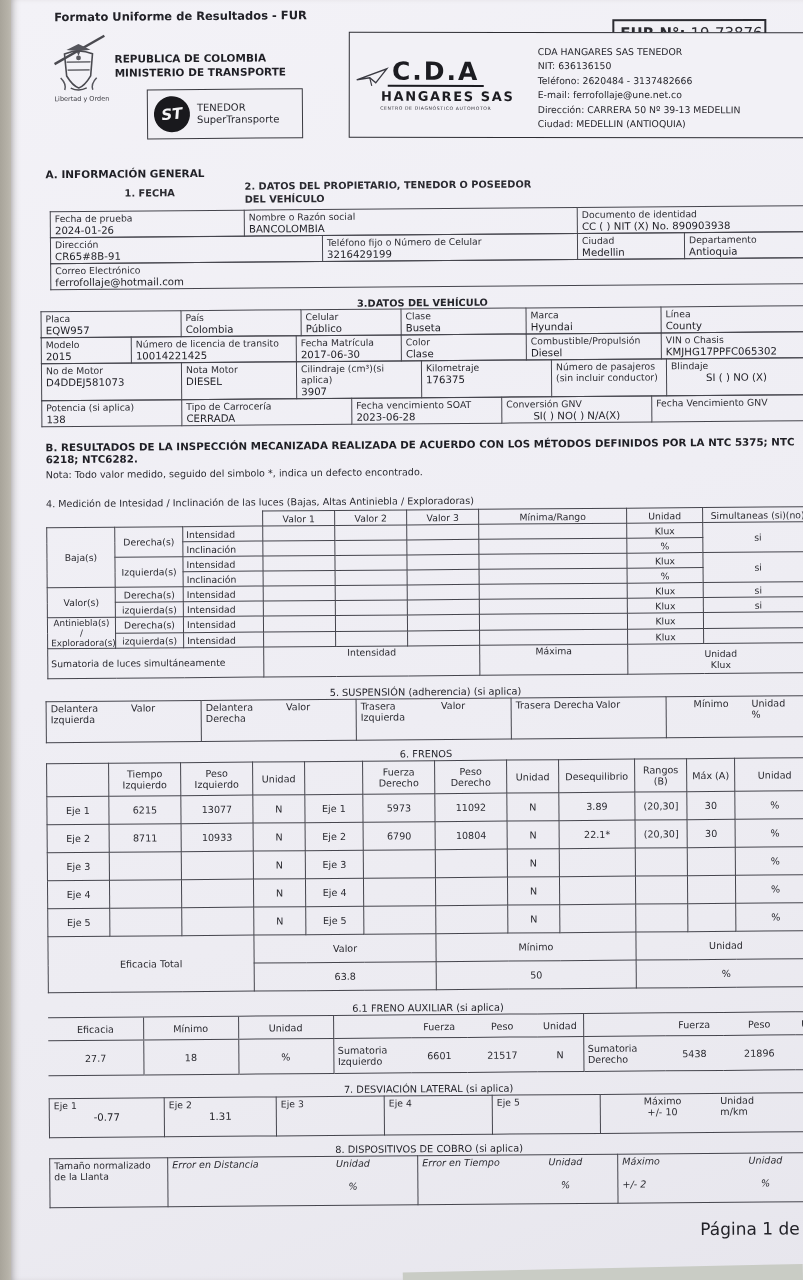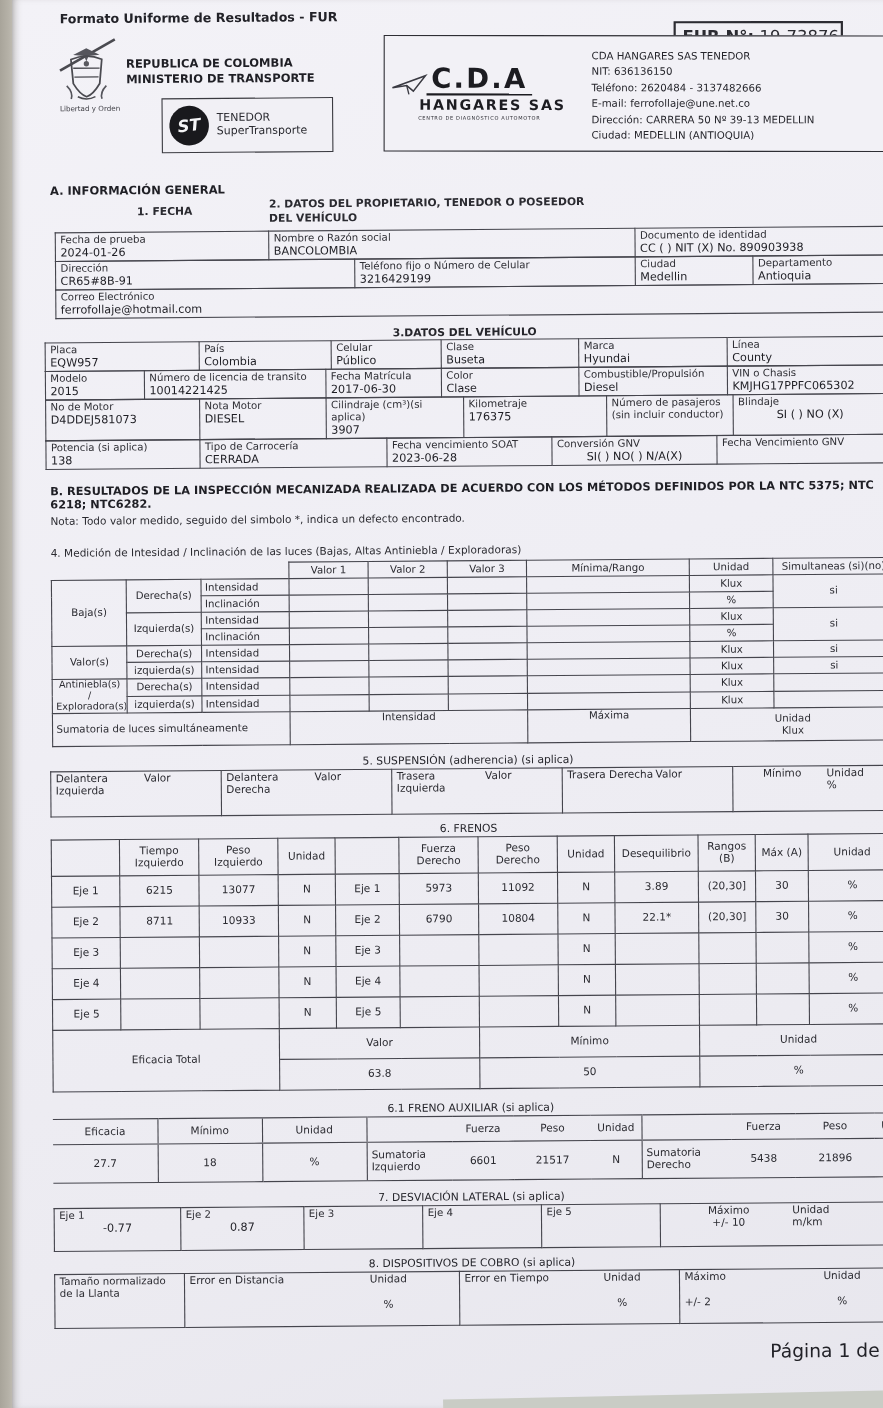--- a/index.html
+++ b/index.html
@@ -85,21 +85,21 @@
   
   .t61 td{font-size:9.6px;text-align:center;vertical-align:middle;border-left:none;border-right:none;}
   .t61 td.bl{border-left:1px solid #45454d;}
   .t61 .r1 td{height:20px;}
   .t61 .r2 td{height:32px;}
   
   .t7 td{height:36px;font-size:9.8px;}
   
   .t8 td{height:46px;font-size:9.6px;}
   .grid2{display:flex;flex-wrap:wrap;height:100%;}
-  .grid2 > div{width:50%;}
+  .grid2 > div{width:50%;font-style:italic;}
   .footer{text-align:right;font-size:17px;margin:16px 2px 0 0;color:#222228;}
   svg{display:block;}
 </style>
 </head>
 <body>
 
 <div class="paper">
   <div class="under-sheet"></div>
   <div class="doc">
 
@@ -715,21 +715,21 @@
           <col style="width:219px">
         </colgroup>
       <tbody>
           <tr>
         <td>
               <span class="lbl">Eje 1</span>
               <span class="val c">-0.77</span>
             </td>
         <td>
               <span class="lbl">Eje 2</span>
-              <span class="val c">0.87</span>
+              <span class="val c">1.31</span>
             </td>
         <td>
               <span class="lbl">Eje 3</span>
               <span class="val c"></span>
             </td>
         <td>
               <span class="lbl">Eje 4</span>
               <span class="val c"></span>
             </td>
         <td>

